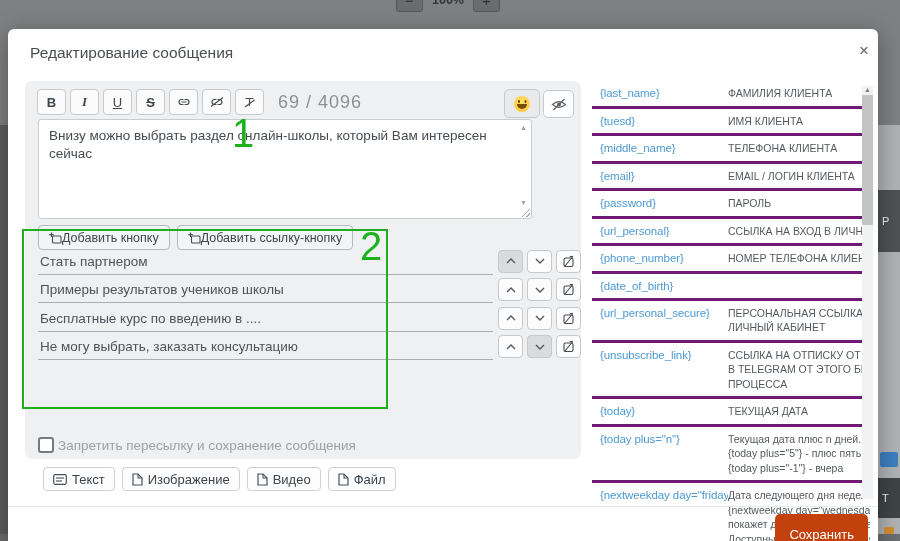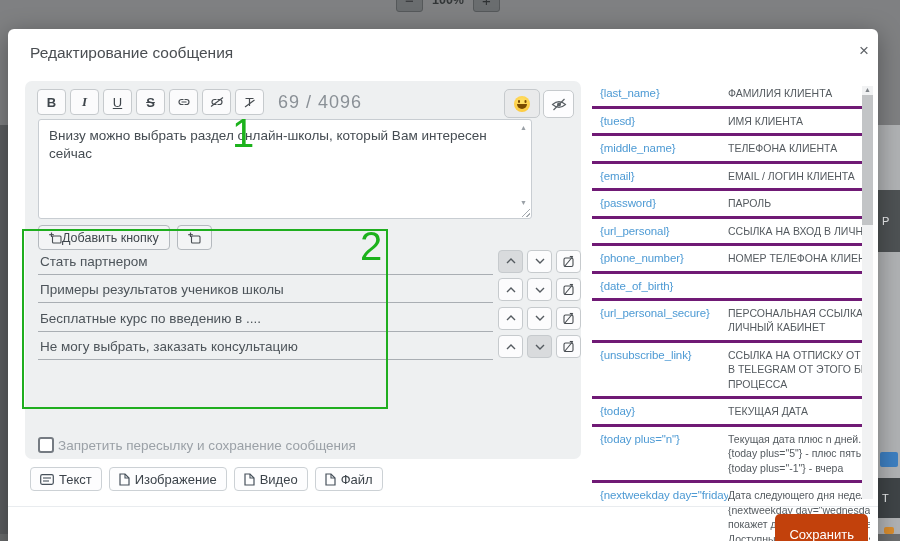--- a/index.html
+++ b/index.html
@@ -68,21 +68,21 @@
   .btn-field{position:absolute;left:0;bottom:1px;width:455px;border-bottom:1px solid #a9aeb3;
     padding:0 2px 5px 2px;font-size:13.5px;color:#4d545a;box-sizing:border-box;white-space:nowrap;overflow:hidden;}
   .row-controls{position:absolute;right:0;bottom:3px;display:flex;gap:4px;}
   .ctl-btn{width:25px;height:23px;background:#fcfcfd;border:1px solid #c6cacd;border-radius:4px;
     display:flex;align-items:center;justify-content:center;box-sizing:border-box;}
   .ctl-btn.disabled{background:#d9dbdd;}
   .forbid-row{position:absolute;left:13px;top:356px;display:flex;align-items:center;gap:4px;}
   .forbid-check{width:16px;height:16px;background:#fff;border:2px solid #757b82;border-radius:3px;box-sizing:border-box;}
   .forbid-label{font-size:13.5px;color:#9ba1a7;}
   
-  .type-row{position:absolute;left:22px;top:438px;display:flex;gap:7px;}
+  .type-row{position:absolute;left:35px;top:438px;display:flex;gap:7px;}
   .type-btn{height:24px;background:#fdfdfe;border:1px solid #ccd1d5;border-radius:4px;
     display:flex;align-items:center;gap:5px;padding:0 9px;font-size:13px;color:#3c434a;box-sizing:border-box;}
   
   .vars-panel{position:absolute;left:584px;top:52px;width:278px;}
   .var-row{position:relative;display:flex;border-bottom:3px solid #701a75;padding:5px 0 5px 8px;}
   .var-name{width:128px;flex:none;font-size:11.5px;letter-spacing:-0.1px;color:#4d9ad4;
     line-height:14px;white-space:nowrap;overflow:hidden;}
   .var-desc{flex:1;font-size:10.5px;color:#545a5f;line-height:14.5px;white-space:pre;overflow:hidden;}
   .var-caret{position:absolute;right:12px;bottom:4px;font-size:10px;color:#4a4f54;}
   .vars-scrollbar{position:absolute;left:854px;top:57px;width:11px;height:413px;background:#f1f2f3;}
@@ -182,20 +182,21 @@
             <rect x="3.5" y="4" width="8.5" height="7" rx="1" fill="none" stroke="#474c51" stroke-width="1.1"></rect>
           </svg>
         <span>Добавить кнопку</span>
       </div>
       <div class="add-btn">
         <svg width="13" height="12" viewBox="0 0 13 12">
             <line x1="2.5" y1="0.5" x2="2.5" y2="5" stroke="#474c51" stroke-width="1.2"></line>
             <line x1="0.2" y1="2.7" x2="4.8" y2="2.7" stroke="#474c51" stroke-width="1.2"></line>
             <rect x="3.5" y="4" width="8.5" height="7" rx="1" fill="none" stroke="#474c51" stroke-width="1.1"></rect>
           </svg>
+        <span>Добавить ссылку-кнопку</span>
       </div>
     </div>
 
     <div class="btn-rows">
       <div class="btn-row">
         <div class="btn-field">Стать партнером</div>
         <div class="row-controls">
           <div class="ctl-btn disabled">
               <svg width="10" height="6" viewBox="0 0 10 6">
                 <polyline points="1,5 5,1 9,5" fill="none" stroke="#555b60" stroke-width="1.4"></polyline>

